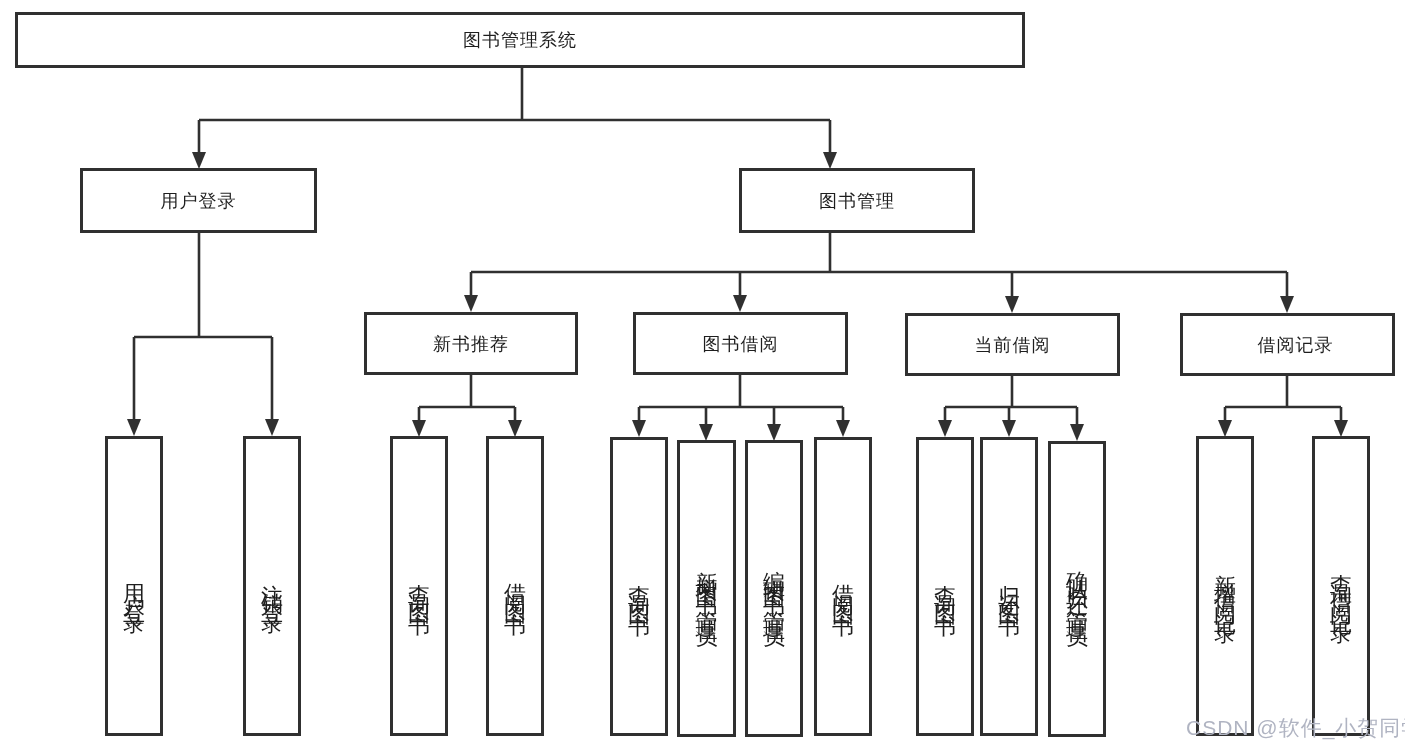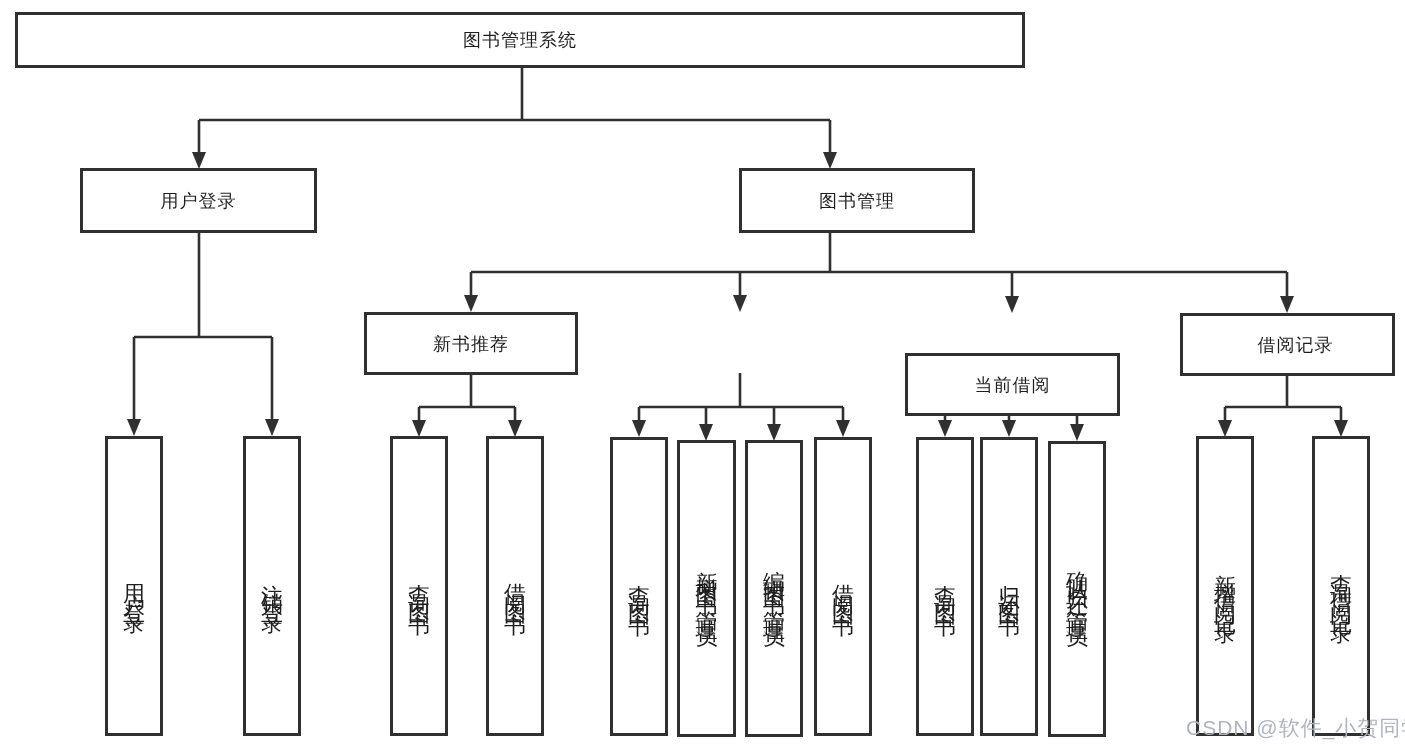--- a/index.html
+++ b/index.html
@@ -94,21 +94,24 @@
   <div class="node hbox" style="left:80px;top:168px;width:237px;height:65px;">
     <span>用户登录</span>
   </div>
   <div class="node hbox" style="left:712px;top:168px;width:236px;height:65px;margin-left:27px;">
     <span>图书管理</span>
   </div>
 
   <div class="node hbox" style="left:364px;top:312px;width:214px;height:63px;">
     <span>新书推荐</span>
   </div>
-  <div class="node hbox" style="left:905px;top:313px;width:215px;height:63px;margin-top:40px;">
+  <div class="node hbox" style="left:633px;top:312px;width:215px;height:63px;">
+    <span>图书借阅</span>
+  </div>
+  <div class="node hbox" style="left:905px;top:313px;width:215px;height:63px;">
     <span>当前借阅</span>
   </div>
   <div class="node hbox" style="left:1180px;top:313px;width:215px;height:63px;padding-left:16px;">
     <span>借阅记录</span>
   </div>
 
   <div class="node vbox" style="left:105px;top:436px;width:58px;height:300px;">
     <span>用户登录</span>
   </div>
   <div class="node vbox" style="left:243px;top:436px;width:58px;height:300px;">

